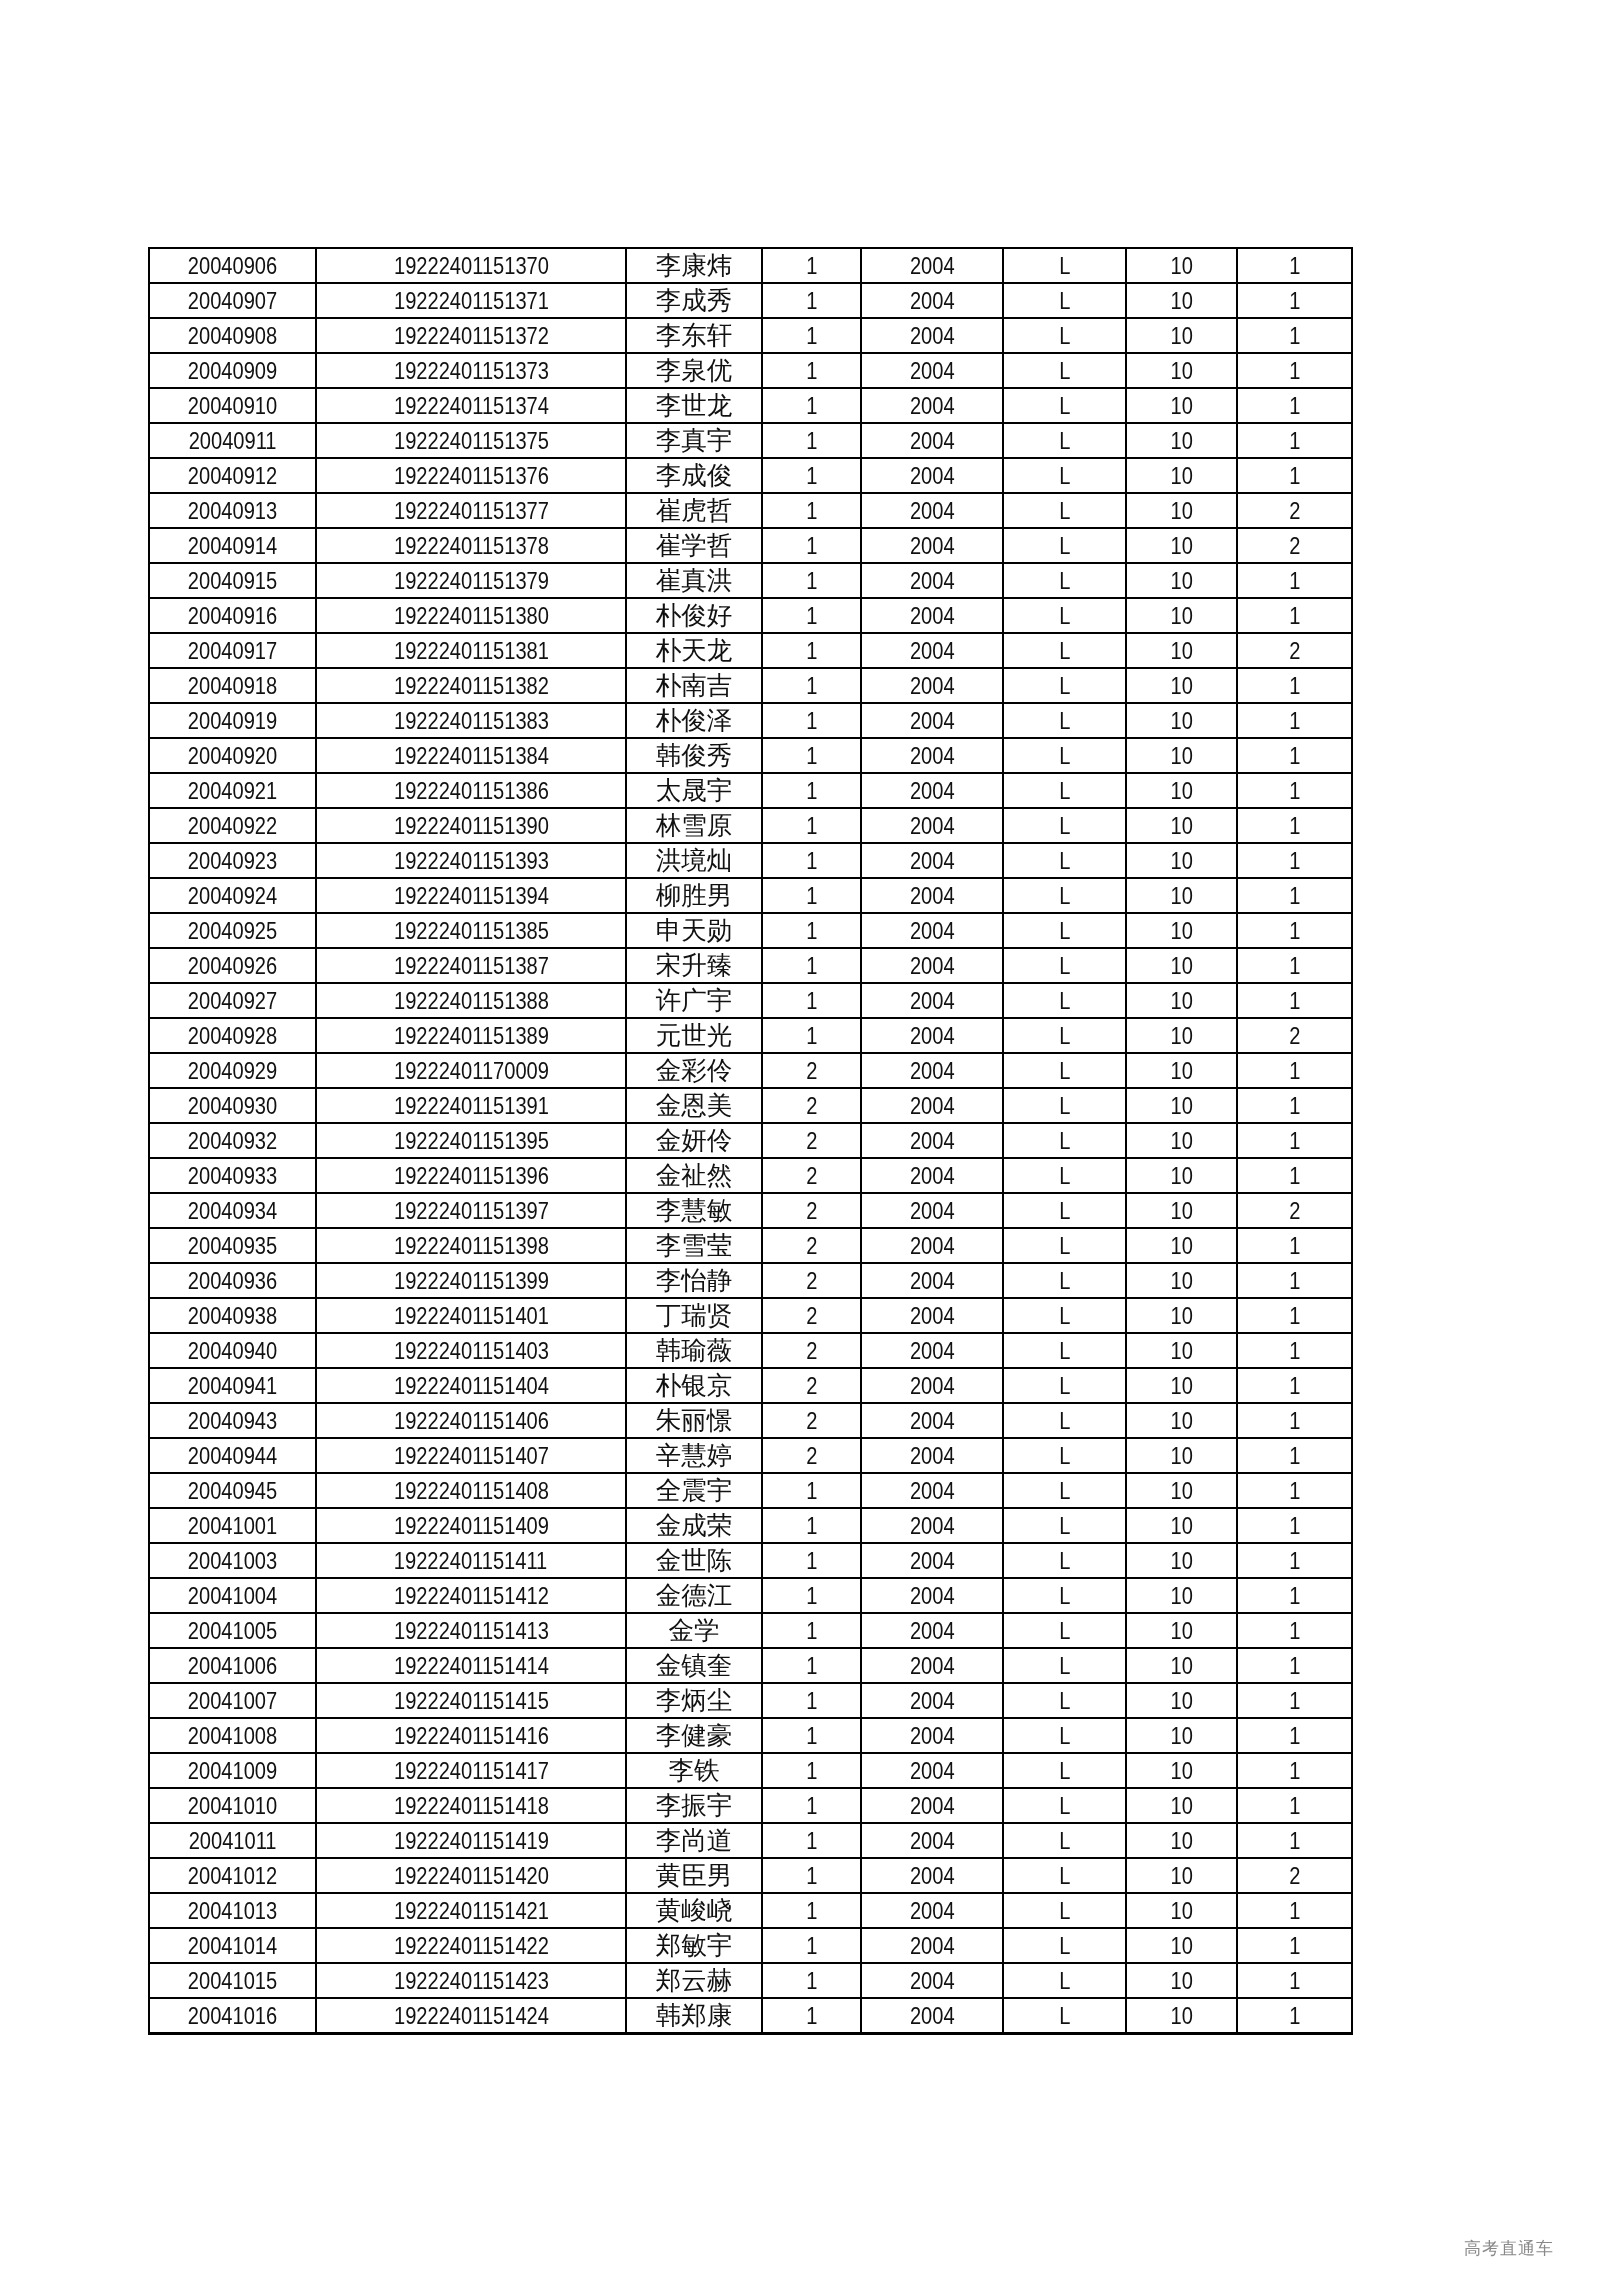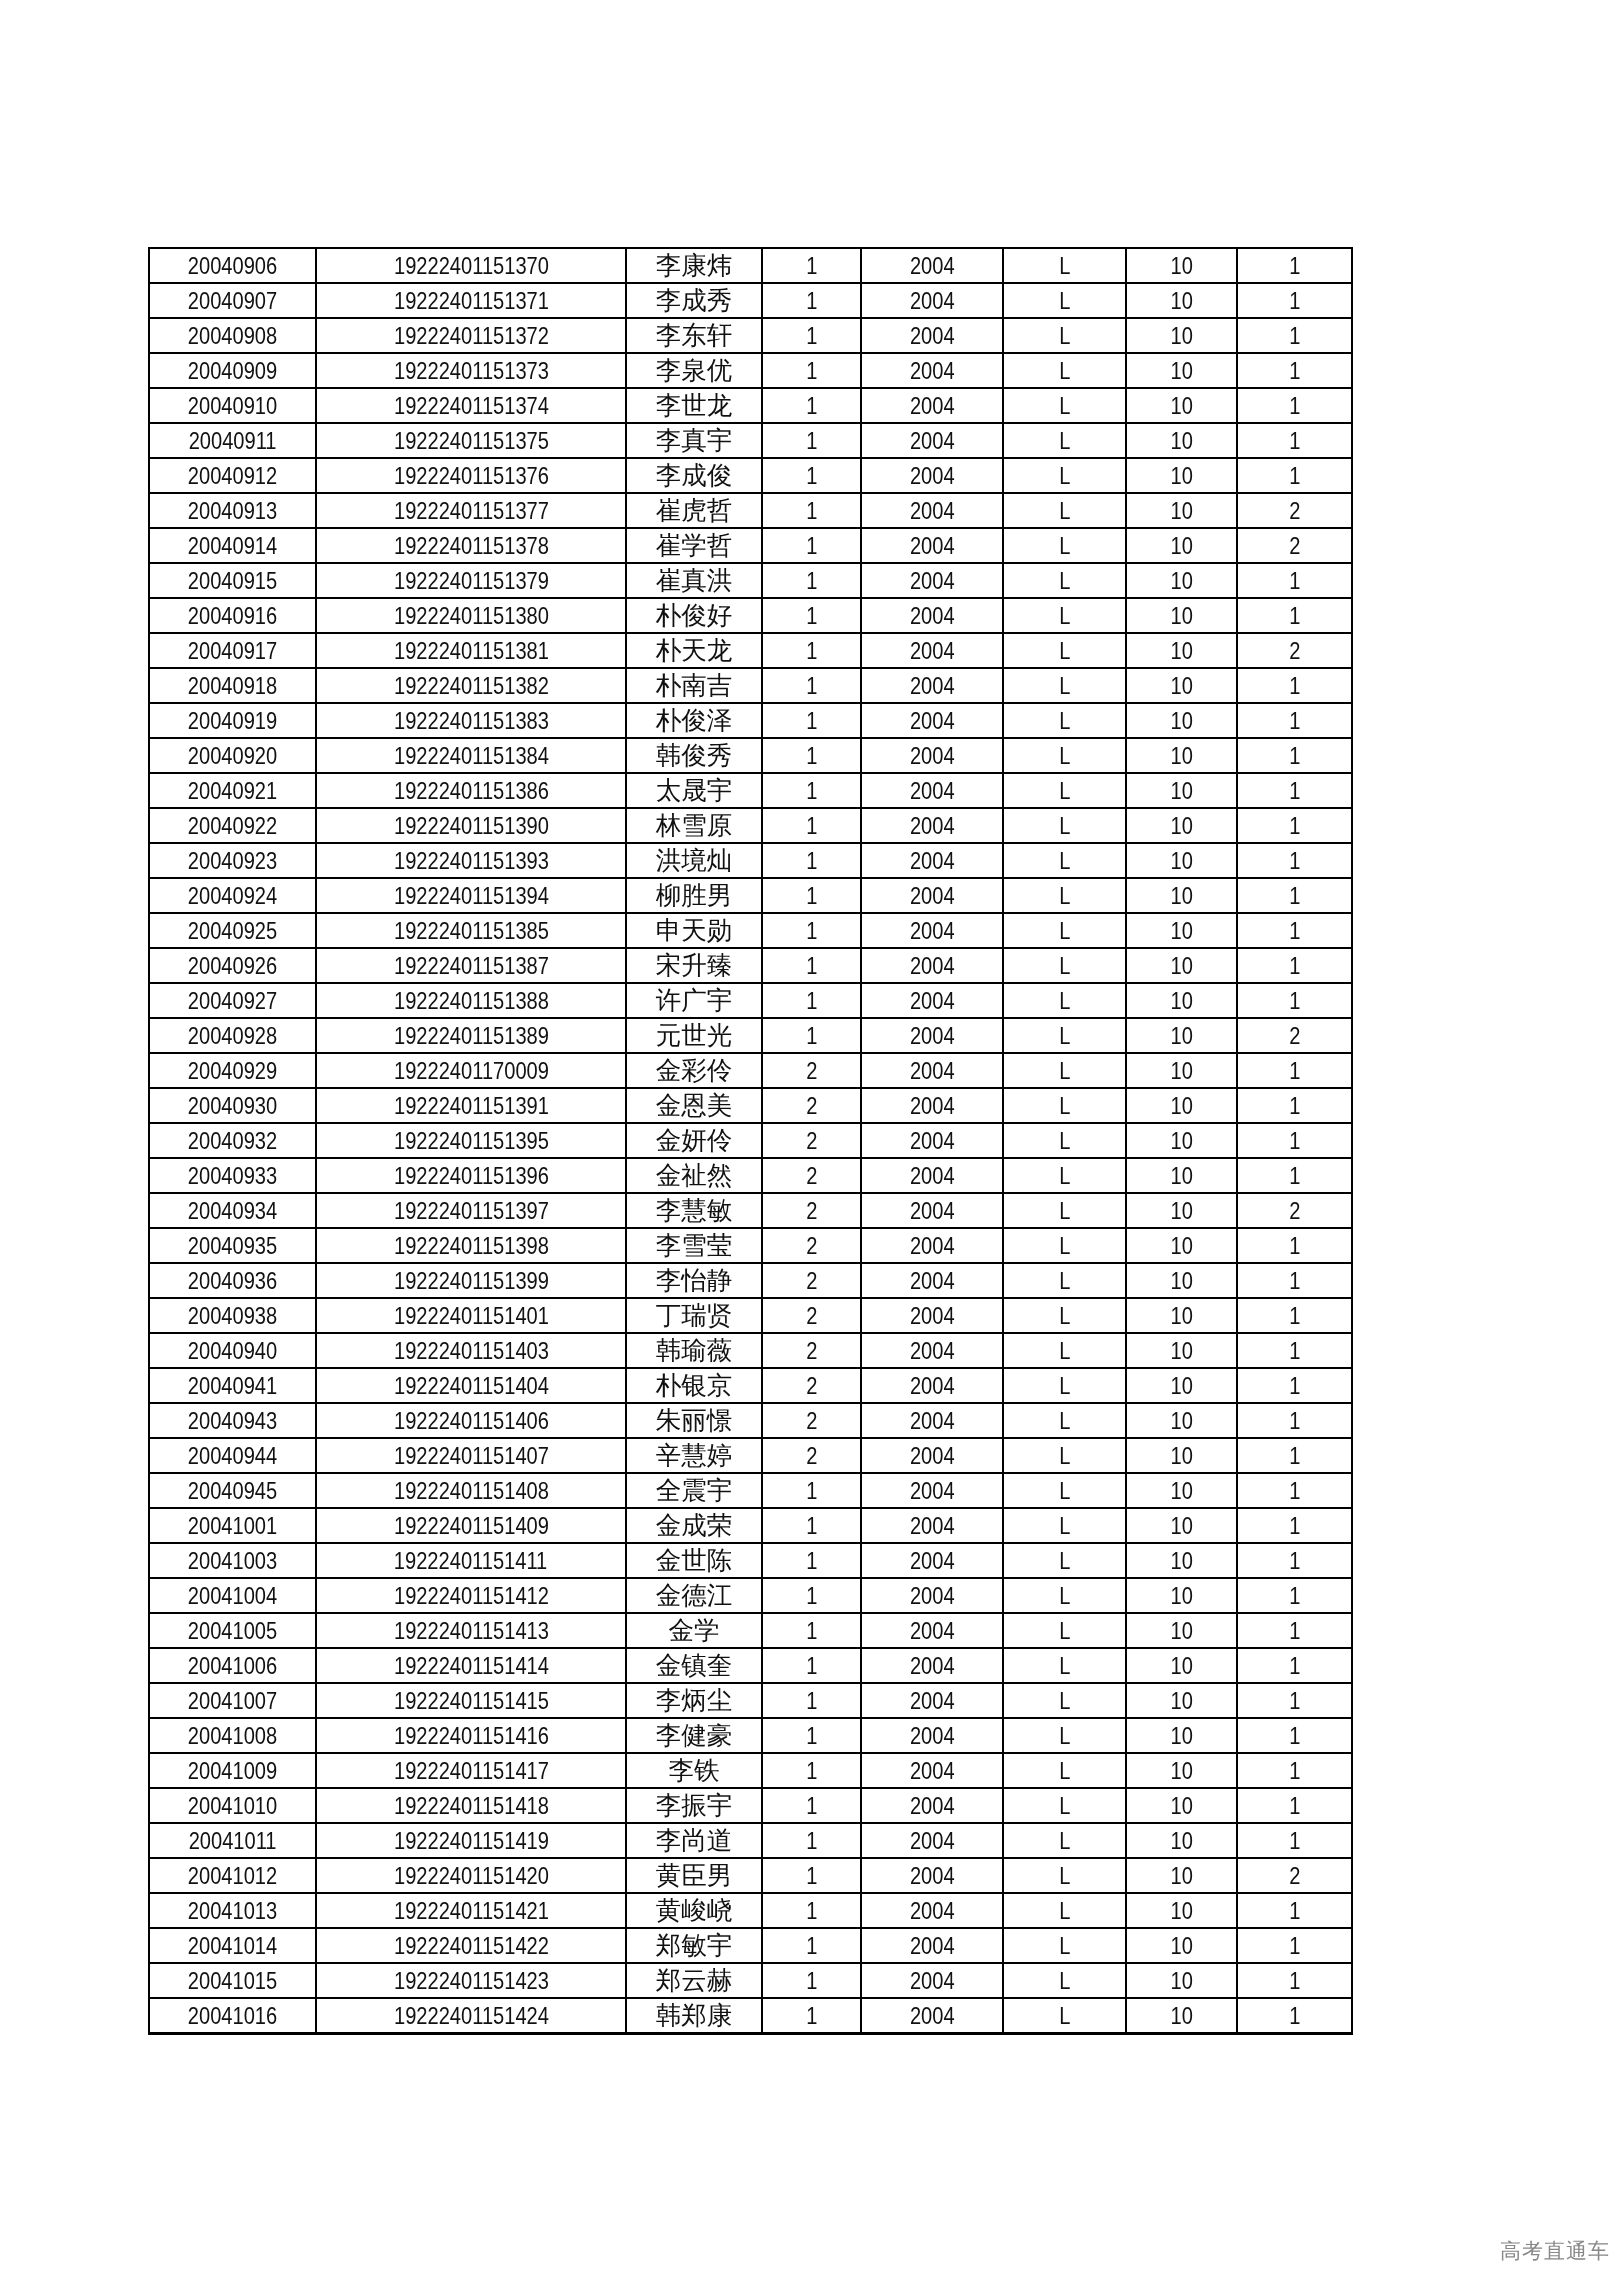--- a/index.html
+++ b/index.html
@@ -19,23 +19,22 @@
     white-space: nowrap;
   }
   .sheet tr td:first-child { border-left-width: 2.9px; }
   .sheet tr td:last-child { border-right-width: 2.9px; }
   .sheet tr:first-child td { border-top-width: 2.9px; }
   .sheet tr:last-child td { border-bottom-width: 3.9px; }
   .cond { display: inline-block; transform: scaleX(0.82); transform-origin: center; }
   .name { font-family: "DejaVu Sans", sans-serif; font-size: 25.5px; }
   .watermark {
     position: absolute; left: 1464px; top: 2237px;
-    font-family: "DejaVu Sans", sans-serif; font-size: 21px; color: #888;
+    font-family: "DejaVu Sans", sans-serif; font-size: 17px; color: #888;
     letter-spacing: 1px;
-    margin-left: 36px;
   }
 </style>
 </head>
 <body>
 
 <table class="sheet">
   <colgroup>
     <col style="width:167px">
       <col style="width:310px">
       <col style="width:136px">

